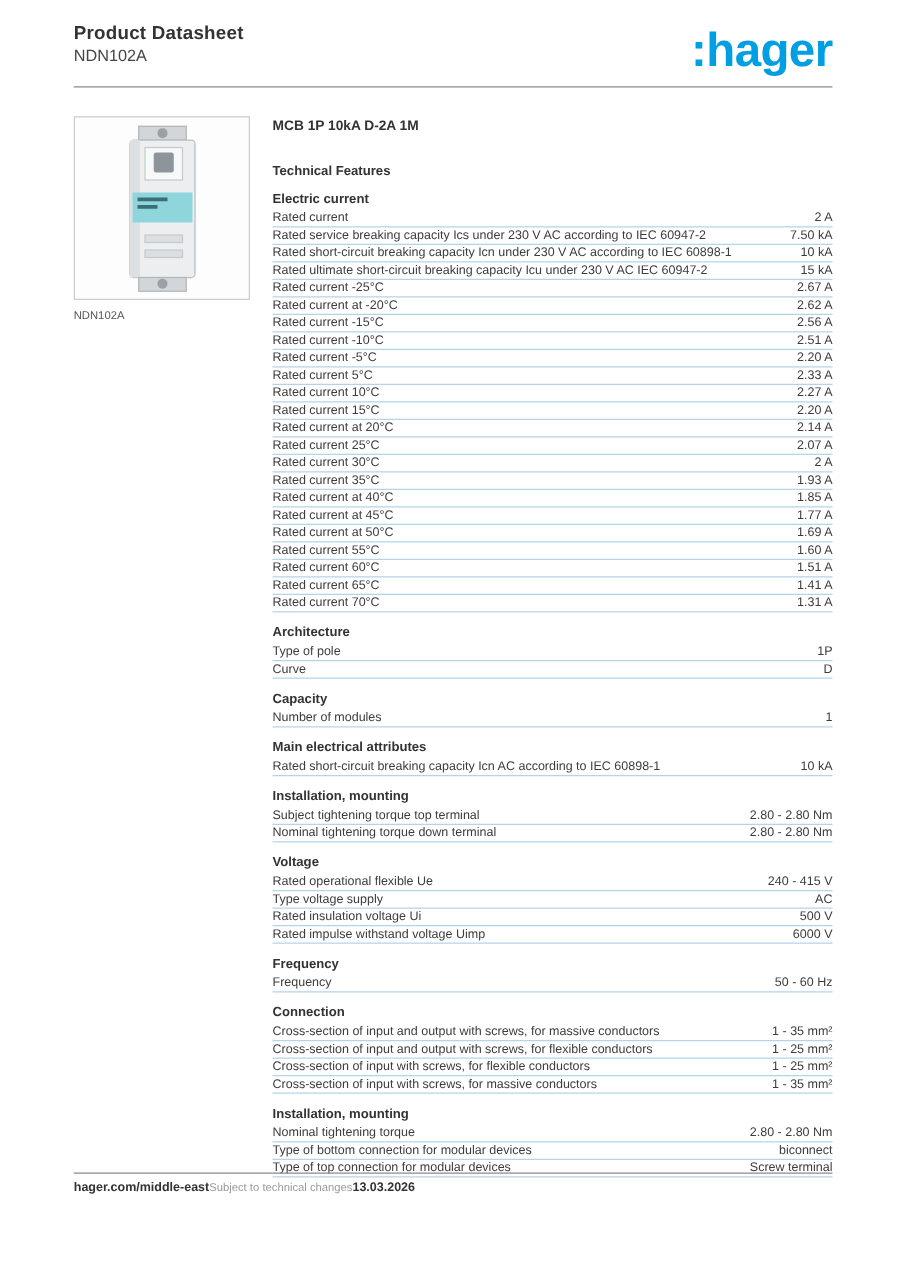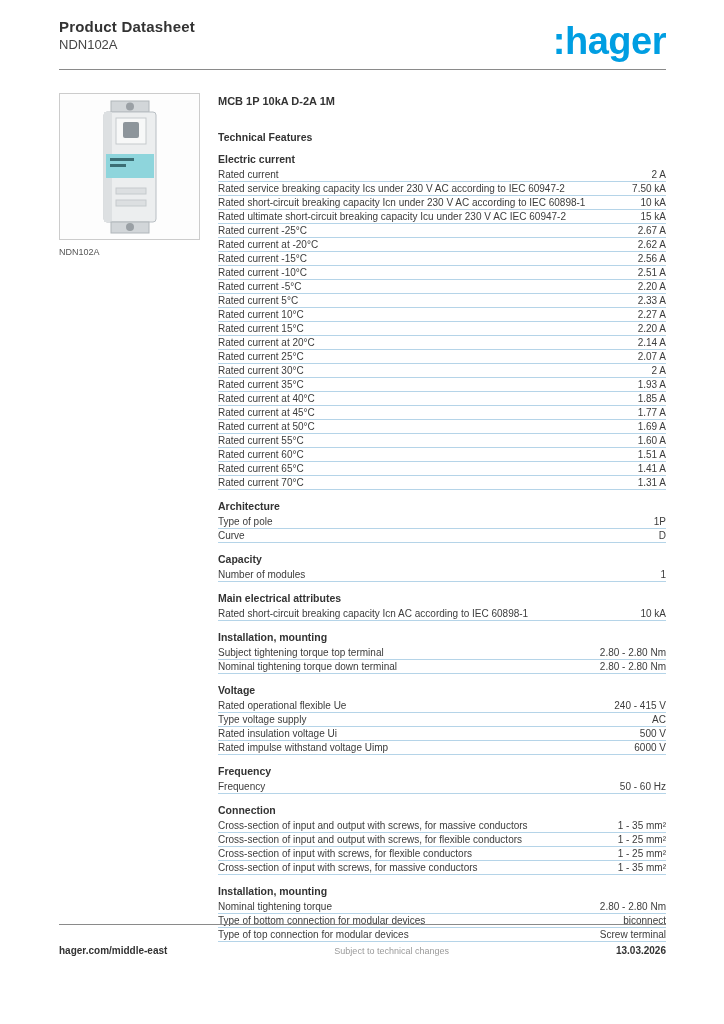--- a/index.html
+++ b/index.html
@@ -105,23 +105,22 @@
   }
   .row-label { padding-right: 10px; }
   .row-value { white-space: nowrap; text-align: left; }
   
   .footer {
     position: absolute;
     left: 59px;
     right: 58px;
     bottom: 16px;
     border-top: 1px solid #8a8a8a;
-    padding-top: 20px;
+    padding-top: 6px;
     display: flex;
-    justify-content: space-between;
     align-items: baseline;
   }
   .footer-left  { font-size: 10px; font-weight: bold; color: #333333; }
   .footer-center{ font-size: 9px;  color: #9a9a9a; }
   .footer-right { font-size: 10px; font-weight: bold; color: #333333; }
 </style>
 </head>
 <body>
 
 <div class="page">

